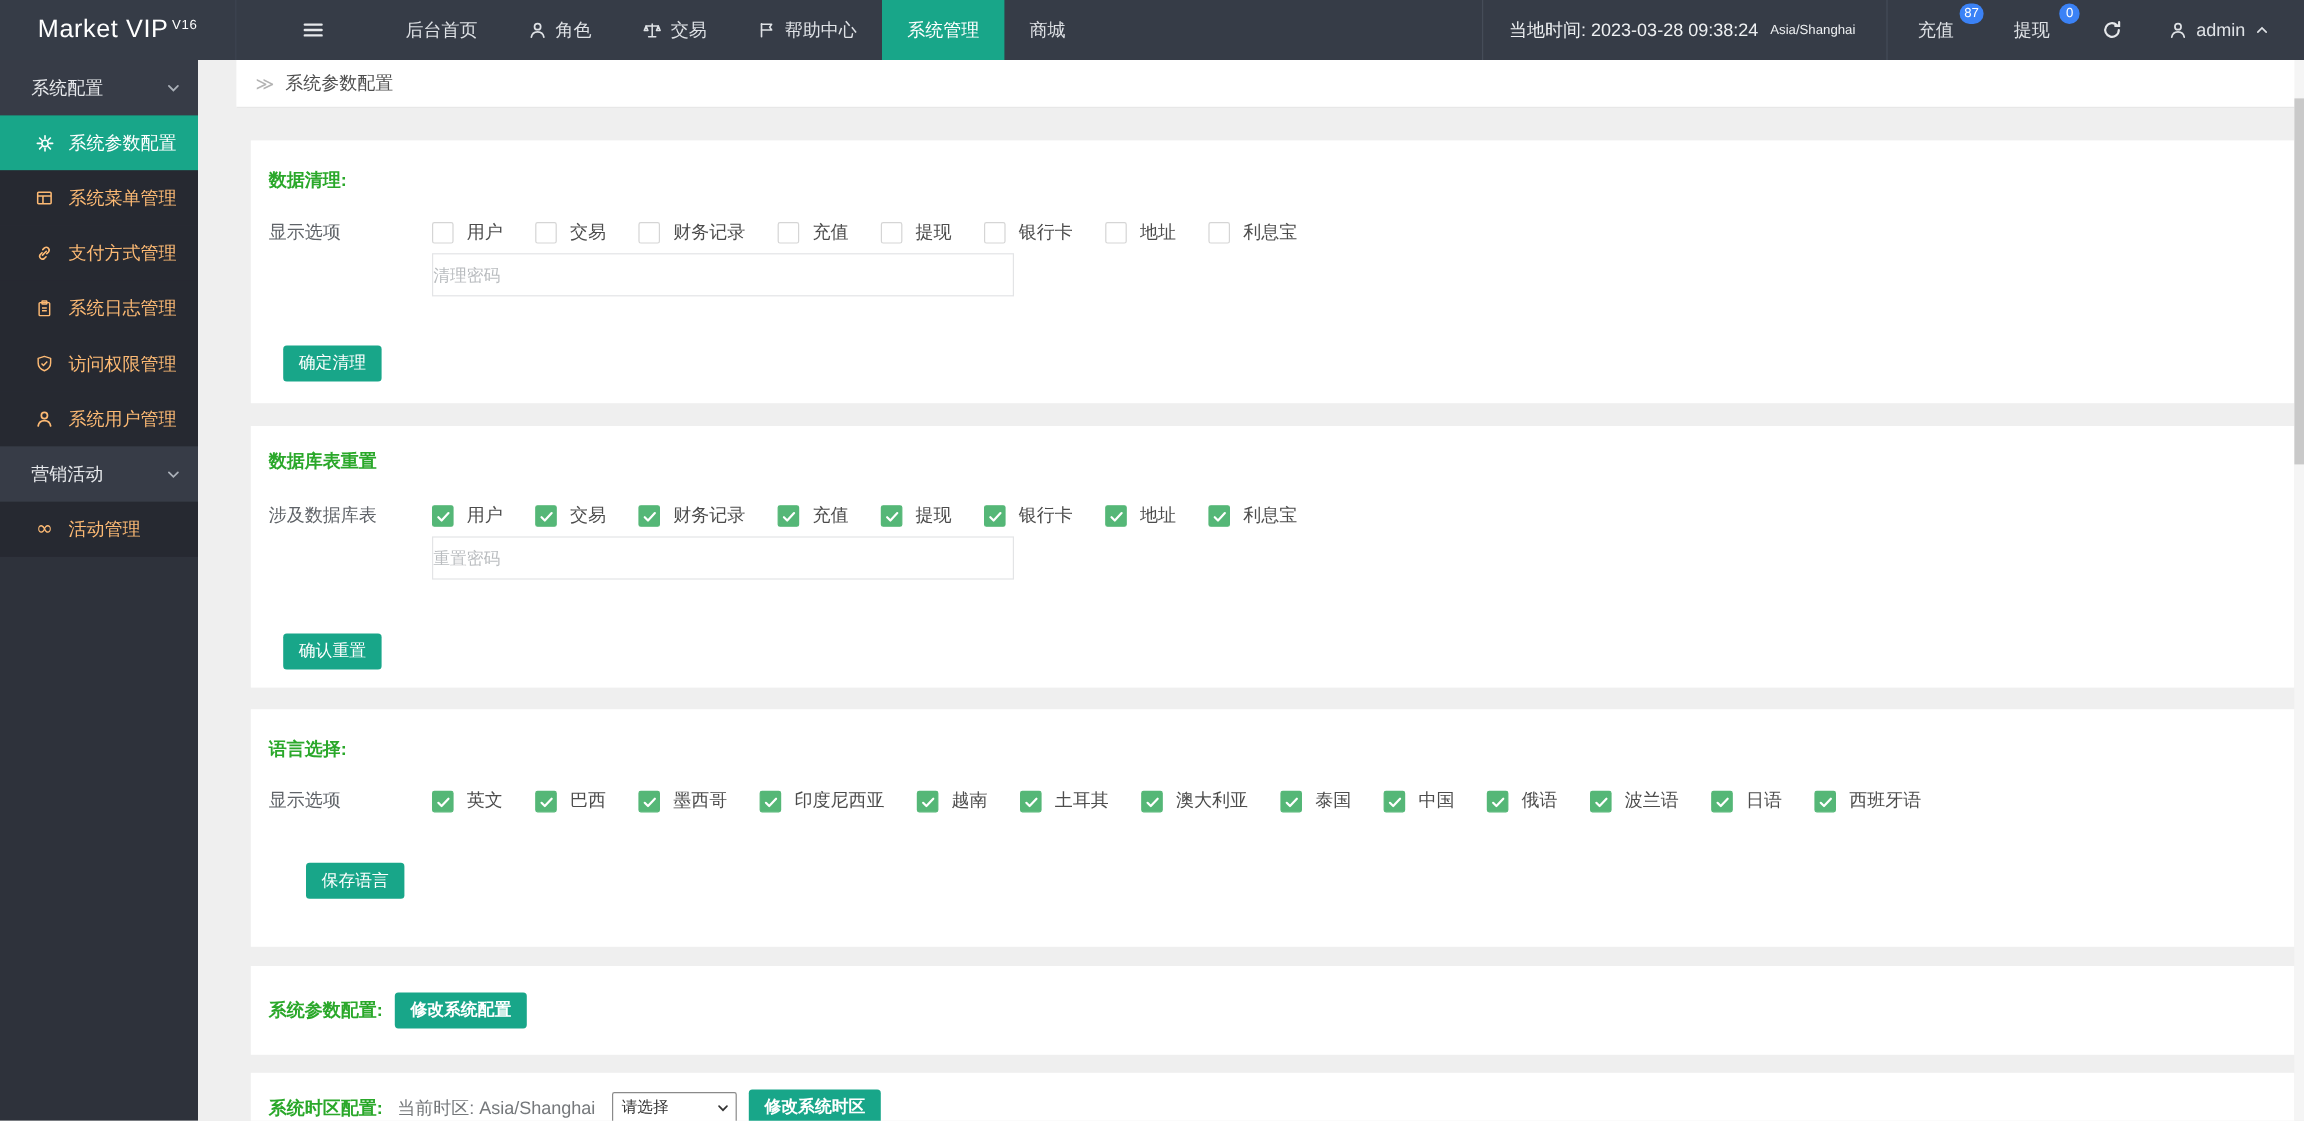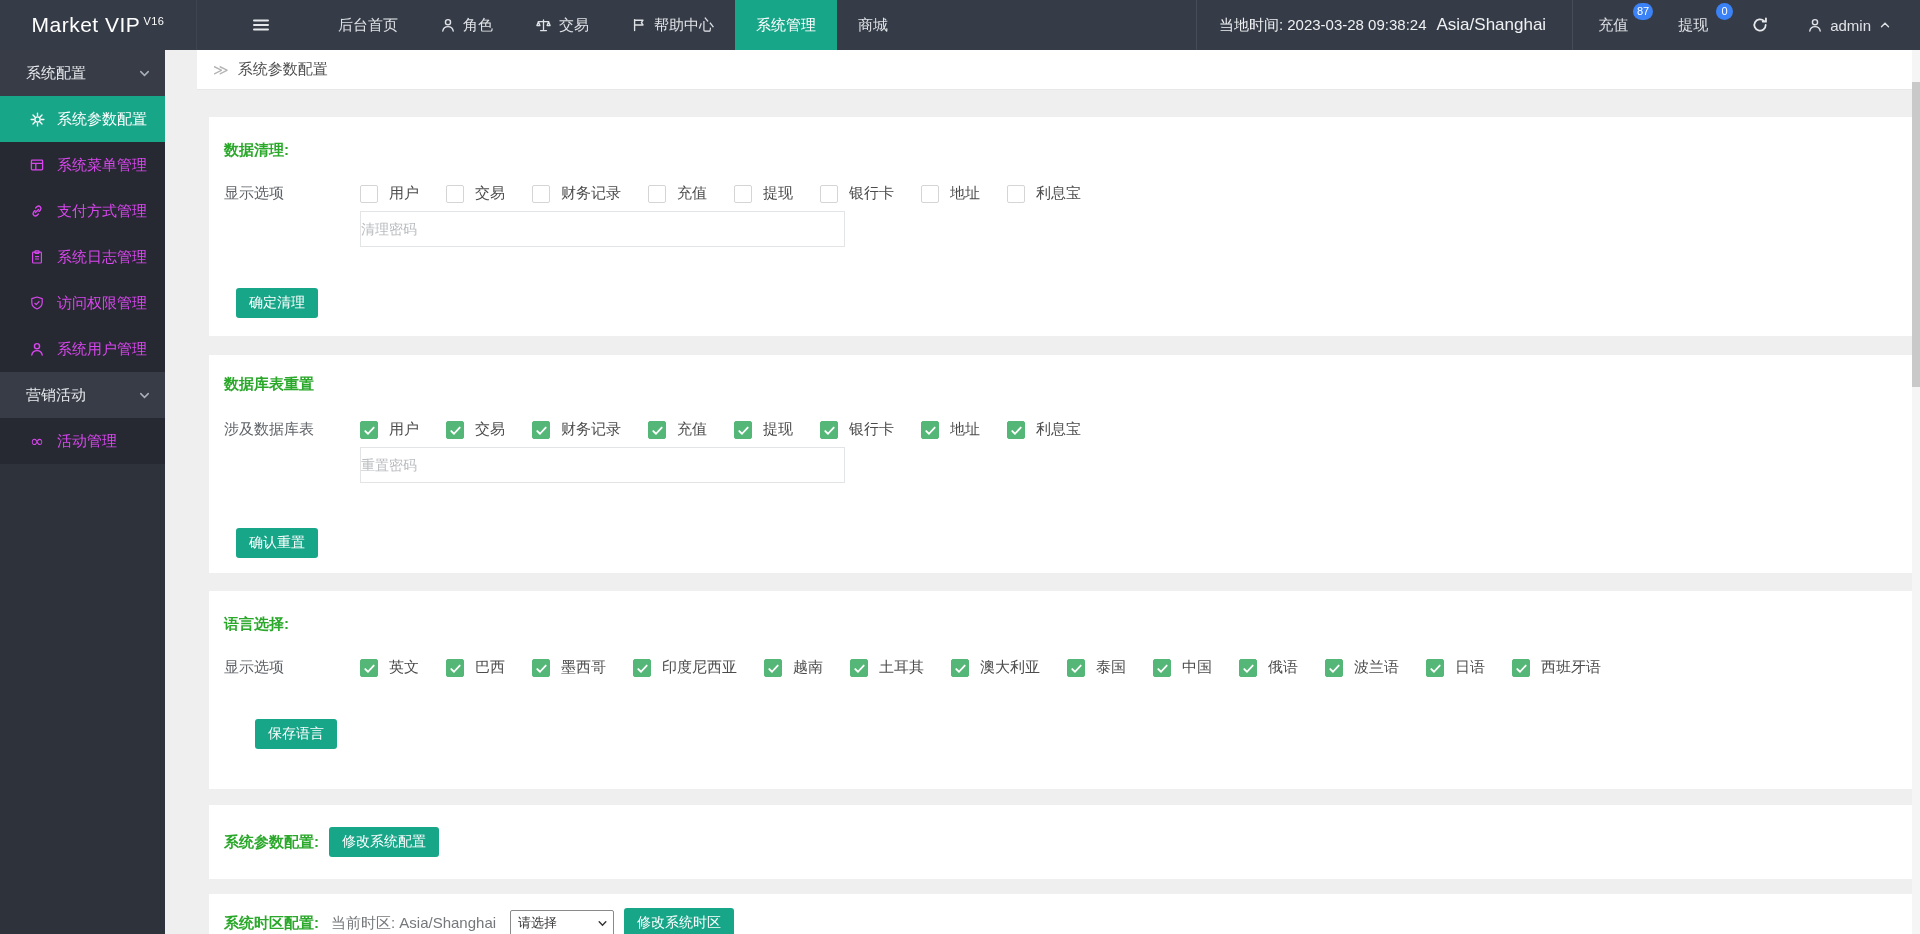--- a/index.html
+++ b/index.html
@@ -28,21 +28,21 @@
   .nav-menu { display: flex; align-items: stretch; }
   .nav-item {
     display: flex; align-items: center; gap: 7px; padding: 0 21px; font-size: 15px;
     cursor: pointer; color: #dfe2e6; white-space: nowrap;
   }
   .nav-item.active { background: #18a689; color: #fff; }
   .nav-ico { display: inline-flex; align-items: center; }
   .nav-right { margin-left: auto; display: flex; align-items: center; }
   .nav-divider { width: 1px; background: #454c58; align-self: stretch; }
   .nav-time { font-size: 15px; color: #eef0f2; margin: 0 10px 0 22px; white-space: nowrap; }
-  .nav-tz { font-size: 17px; color: #eef0f2; margin-right: 26px; white-space: nowrap; }
+  .nav-tz { font-size: 11px; color: #eef0f2; margin-right: 26px; white-space: nowrap; }
   .nav-link {
     position: relative; display: flex; align-items: center; padding: 0 25px; font-size: 15px;
     cursor: pointer; align-self: stretch;
   }
   .badge {
     position: absolute; top: 3px; right: 0px; min-width: 17px; height: 17px;
     border-radius: 9px; background: #3b82f6; color: #fff; font-size: 11px; line-height: 17px;
     padding: 0 4px; text-align: center;
   }
   .nav-refresh { padding: 0 18px; display: flex; align-items: center; cursor: pointer; color: #e6e8eb; }
@@ -52,21 +52,21 @@
   .sidebar {
     position: absolute; top: 50px; left: 0; bottom: 0; width: 165px;
     background: #2e323b; z-index: 4;
   }
   .sb-header {
     height: 46px; background: #373c47; color: #e7e9ec; font-size: 15px;
     display: flex; align-items: center; padding-left: 26px; position: relative; cursor: pointer;
   }
   .sb-chev { position: absolute; right: 13px; top: 16px; color: #aab0b8; }
   .sb-item {
-    height: 46px; background: #262931; color: #d946ef; font-size: 15px;
+    height: 46px; background: #262931; color: #fdba74; font-size: 15px;
     display: flex; align-items: center; padding-left: 28px; gap: 11px; cursor: pointer;
   }
   .sb-item.active { background: #18a689; color: #ffffff; }
   .sb-ico { display: inline-flex; align-items: center; width: 18px; justify-content: center; }
 
   
   .breadcrumb-bar {
     margin-left: 197px; height: 40px; background: #ffffff; display: flex; align-items: center;
     padding-left: 16px; font-size: 15px; color: #4e4e4e; border-bottom: 1px solid #e7e7e7;
   }
@@ -100,21 +100,21 @@
   .pw-input::placeholder { color: #b9bcbf; }
   .btn {
     height: 30px; padding: 0 13px; background: #18a689; color: #fff; border: none; border-radius: 3px;
     font-size: 14px; cursor: pointer; font-family: "Liberation Sans", "DejaVu Sans", sans-serif;
     white-space: nowrap;
   }
   .card-clean > .btn { margin: 41px 0 0 12px; display: inline-block; }
   .card-reset > .btn { margin: 45px 0 0 12px; display: inline-block; }
   .card-language > .btn { margin: 42px 0 0 31px; display: inline-block; }
   .inline-row { display: flex; align-items: center; }
-  .inline-row .btn { margin-left: 10px; }
+  .inline-row .btn { margin-left: 10px; font-weight: bold; }
   .tz-current { font-size: 15px; color: #75787b; margin-left: 12px; }
   .select {
     margin-left: 14px; width: 104px; height: 27px; background: #fff; border: 1px solid #8a8a8a;
     border-radius: 2px; display: inline-flex; align-items: center; justify-content: space-between;
     padding: 0 5px 0 7px; font-size: 13px; color: #333; cursor: pointer;
   }
 
   
   .scrollbar { position: absolute; right: 0; top: 50px; bottom: 0; width: 8px; background: #f5f5f5; }
   .scrollbar .thumb { position: absolute; top: 32px; left: 0; width: 8px; height: 305px; background: #c9c9c9; }

